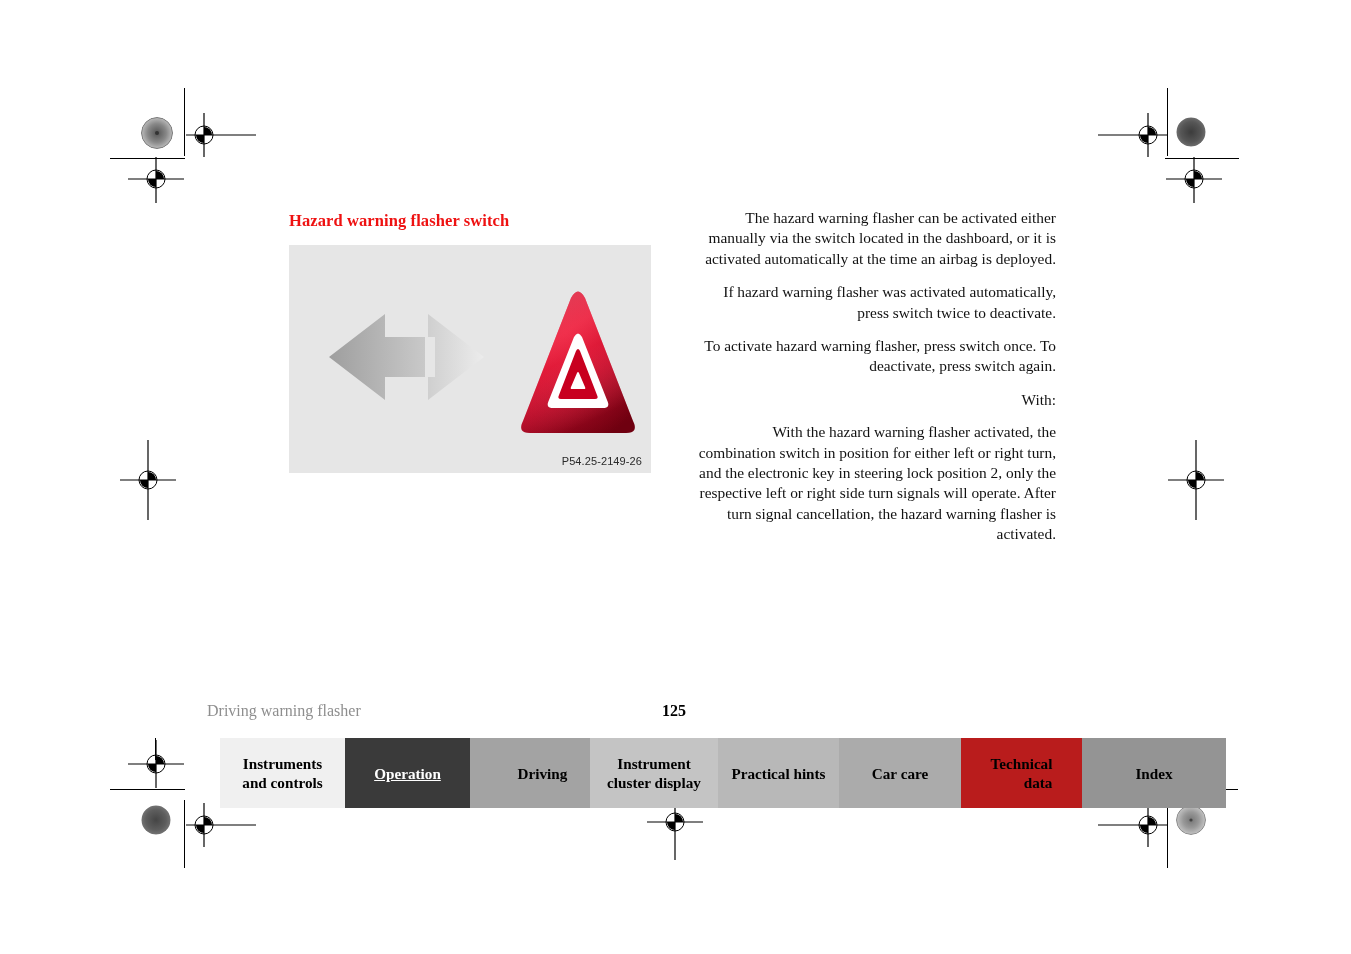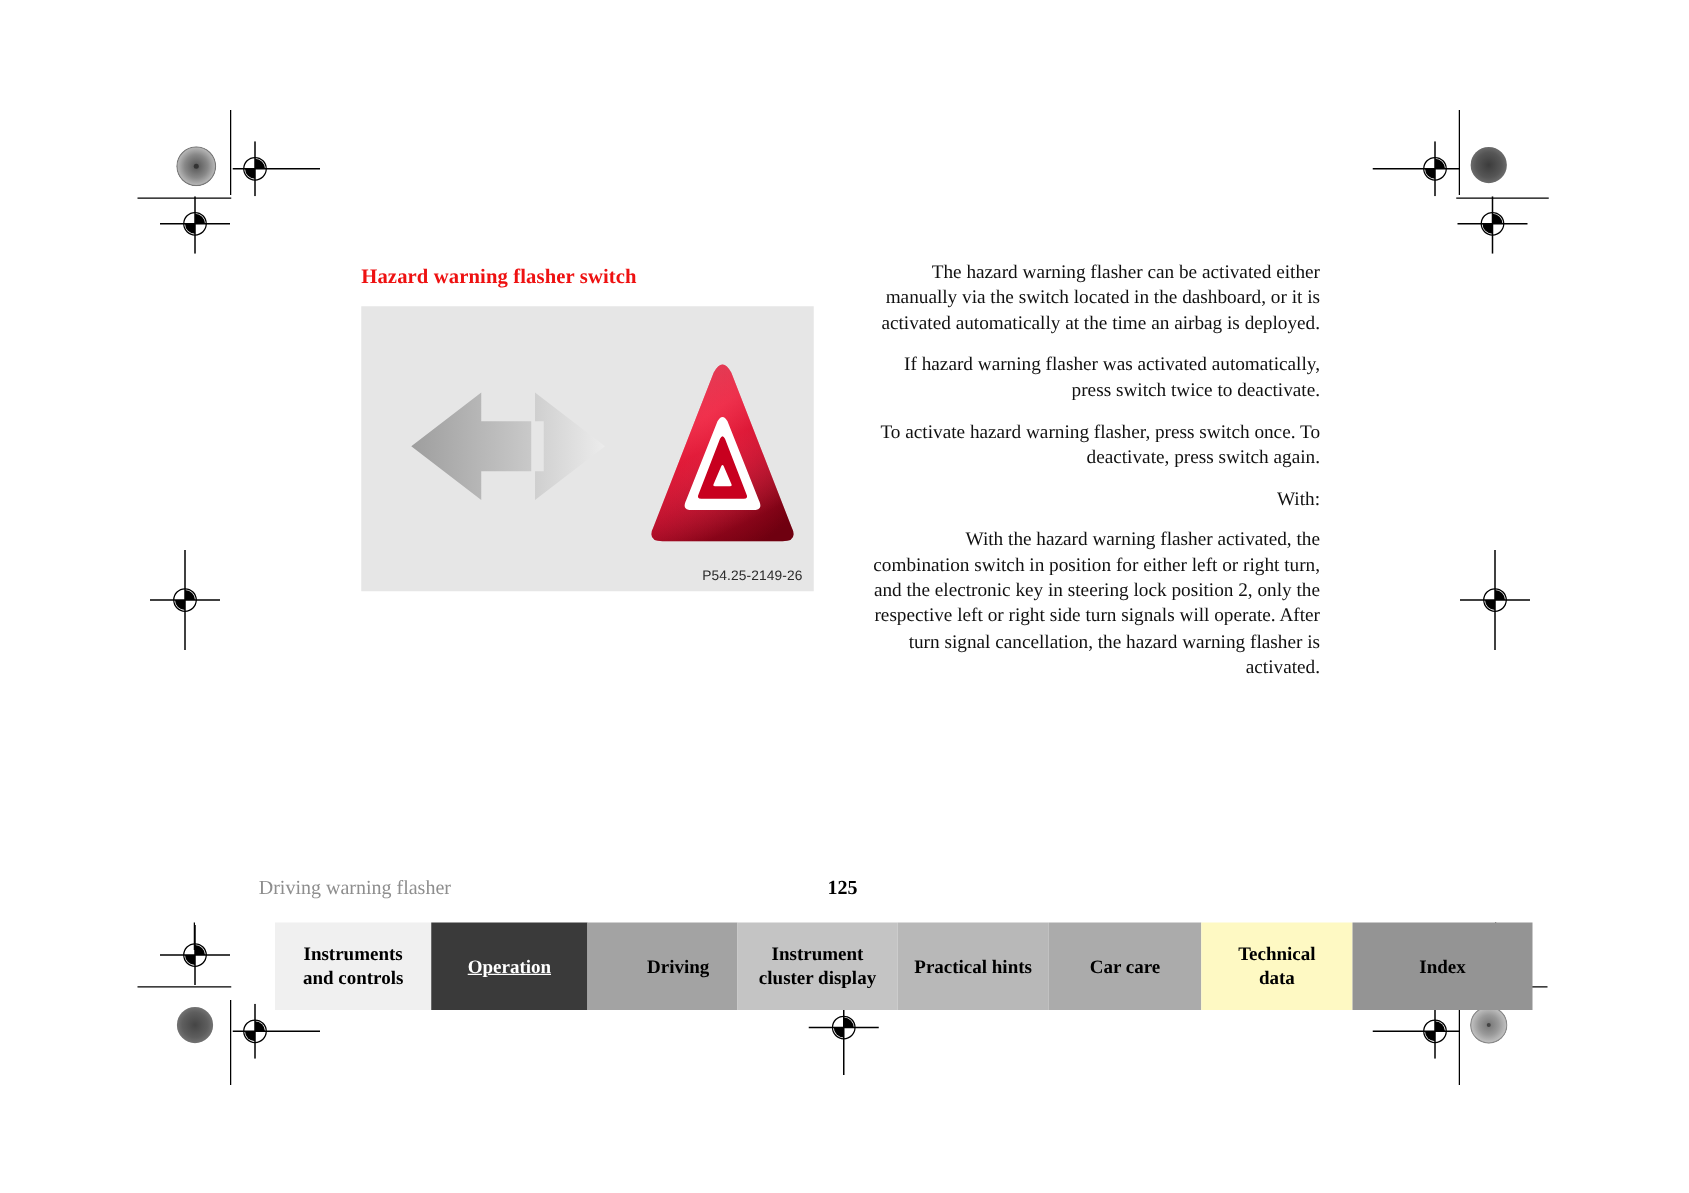--- a/index.html
+++ b/index.html
@@ -419,21 +419,21 @@
         <div class="tab" style="background: rgb(184, 184, 184); color: rgb(0, 0, 0); width: 121px; flex: 0 0 121px;">
           <div>
             <span>Practical hints</span>
           </div>
         </div>
         <div class="tab" style="background: rgb(171, 171, 171); color: rgb(0, 0, 0); width: 122px; flex: 0 0 122px;">
           <div>
             <span>Car care</span>
           </div>
         </div>
-        <div class="tab" style="background: #fef9c3; color: rgb(0, 0, 0); width: 121px; flex: 0 0 121px;">
+        <div class="tab" style="background: #b91c1c; color: rgb(0, 0, 0); width: 121px; flex: 0 0 121px; text-align: right;">
           <div>
             <span>Technical</span>
             <span>data</span>
           </div>
         </div>
         <div class="tab" style="background: rgb(148, 148, 148); color: rgb(0, 0, 0); width: 144px; flex: 0 0 144px;">
           <div>
             <span>Index</span>
           </div>
         </div>

